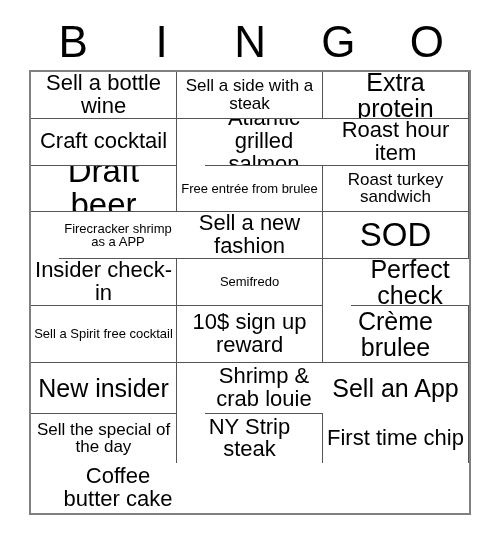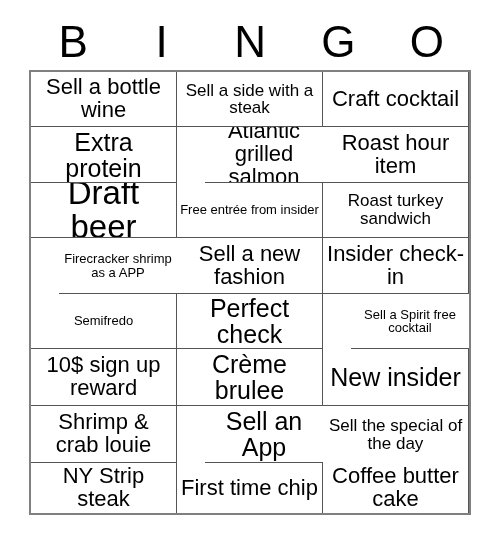--- a/index.html
+++ b/index.html
@@ -100,47 +100,50 @@
 
   <div id="grid">
 
     <div class="cell">
         <span class="cell-text sz-md">Sell a bottle wine</span>
       </div>
     <div class="cell">
         <span class="cell-text sz-sm">Sell a side with a steak</span>
       </div>
     <div class="cell">
-        <span class="cell-text sz-md">Craft cocktail</span>
+        <span class="cell-text sz-lg">Extra protein</span>
       </div>
     <div class="cell">
-        <span class="cell-text sz-lg">Extra protein</span>
+        <span class="cell-text sz-md">Craft cocktail</span>
       </div>
     <div class="cell">
         <span class="cell-text sz-md">Atlantic grilled salmon</span>
       </div>
 
     <div class="cell">
         <span class="cell-text sz-md">Roast hour item</span>
       </div>
     <div class="cell">
         <span class="cell-text sz-xl">Draft beer</span>
       </div>
     <div class="cell">
-        <span class="cell-text sz-xs">Free entrée from insider</span>
+        <span class="cell-text sz-xs">Free entrée from brulee</span>
       </div>
     <div class="cell">
         <span class="cell-text sz-sm">Roast turkey sandwich</span>
       </div>
     <div class="cell">
         <span class="cell-text sz-xs">Firecracker shrimp as a APP</span>
       </div>
 
     <div class="cell">
         <span class="cell-text sz-md">Sell a new fashion</span>
+      </div>
+    <div class="cell">
+        <span class="cell-text sz-xl">SOD</span>
       </div>
     <div class="cell">
         <span class="cell-text sz-md">Insider check-in</span>
       </div>
     <div class="cell">
         <span class="cell-text sz-xs">Semifredo</span>
       </div>
     <div class="cell">
         <span class="cell-text sz-lg">Perfect check</span>
       </div>

